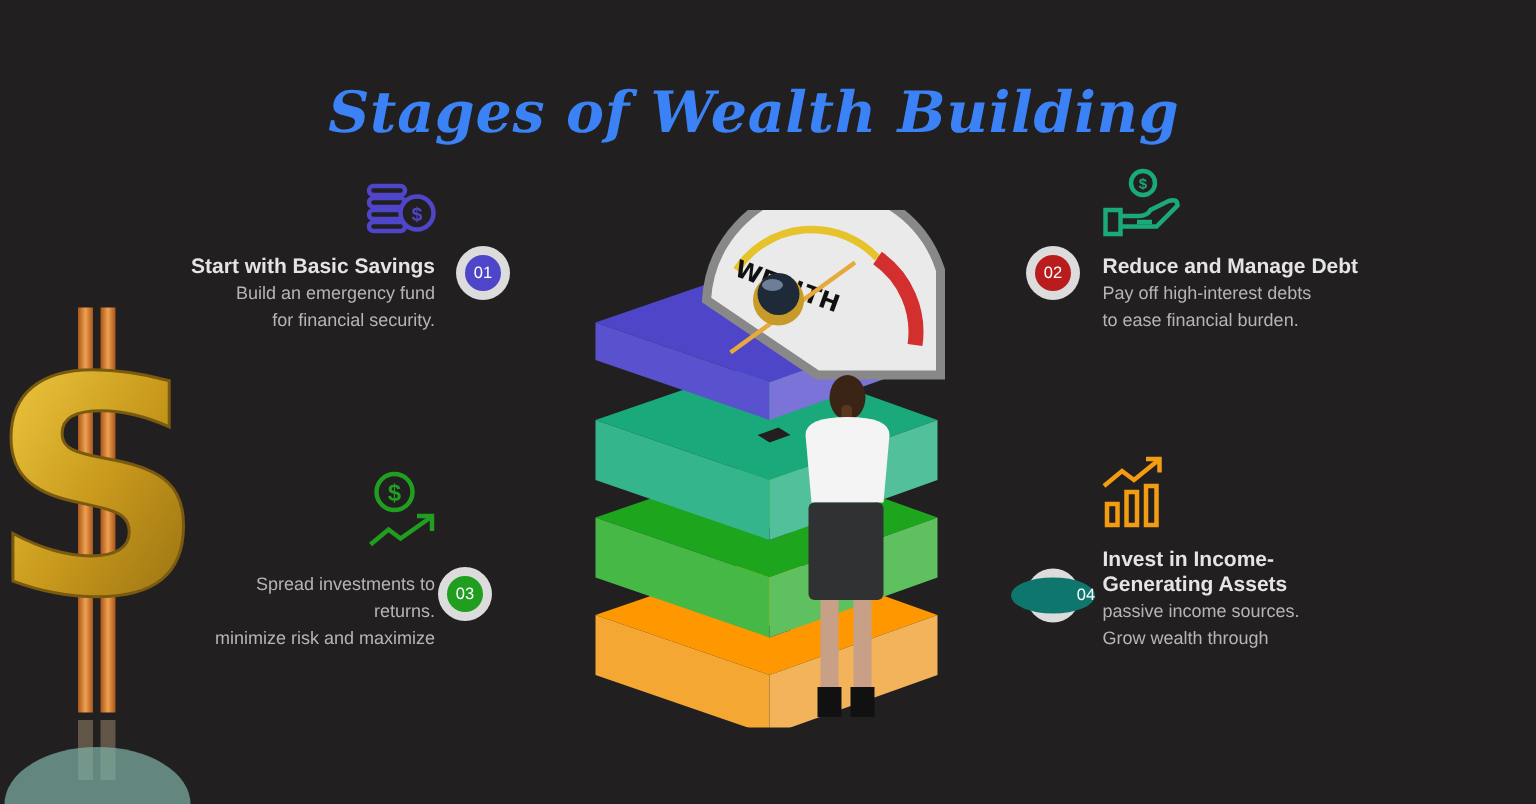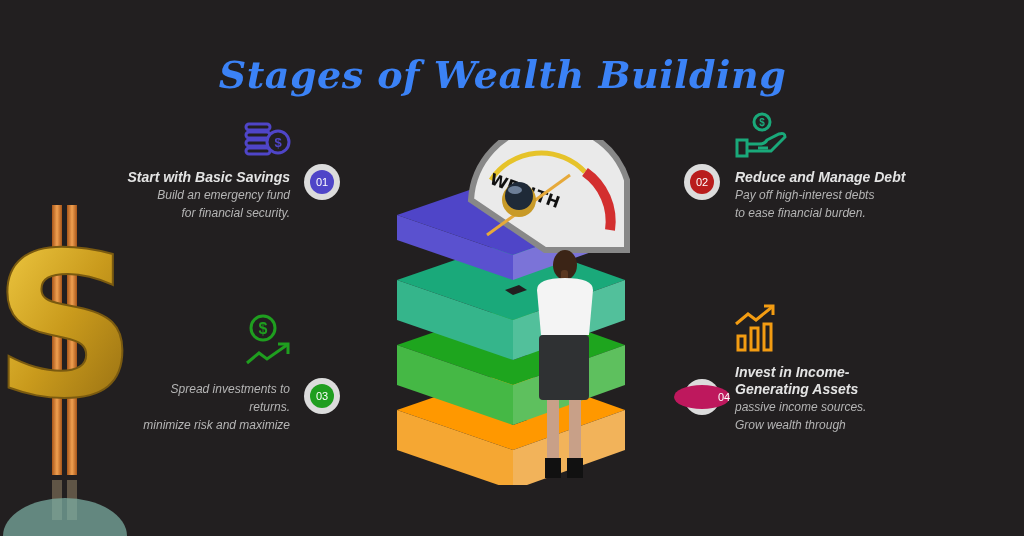--- a/index.html
+++ b/index.html
@@ -1,18 +1,18 @@
 <!DOCTYPE html>
 <html><head>
 <meta charset="utf-8">
 <style>
   html,body{margin:0;padding:0;}
   body{width:1024px;height:536px;background:#221f20;overflow:hidden;position:relative;font-family:"Liberation Sans",sans-serif;}
   .title{position:absolute;left:0;top:52px;width:1005px;text-align:center;font-family:"DejaVu Serif",serif;font-style:italic;font-weight:bold;font-size:38px;color:#3b82f6;letter-spacing:0.5px;}
-  .stage{position:absolute;font-style:italic;}
+  .stage{position:absolute;}
   .stage .h{font-weight:bold;font-size:14px;color:#e4e4e4;line-height:17px;}
   .stage .d{font-size:12px;color:#b5b5b5;line-height:18px;}
   .left .h,.left .d{text-align:right;}
   .badge{position:absolute;width:36px;height:36px;border-radius:50%;background:#dcdcdc;display:flex;align-items:center;justify-content:center;}
   .badge span{width:24px;height:24px;border-radius:50%;display:flex;align-items:center;justify-content:center;color:#fff;font-size:11px;}
   .icon{position:absolute;}
 </style>
 </head>
 <body>
 
@@ -88,35 +88,35 @@
   </g>
   <text x="19" y="21" text-anchor="middle" font-family="Liberation Sans, sans-serif" font-weight="bold" font-size="16" fill="#1f9e1f">$</text>
 </svg>
 <div class="stage left" style="left:80px;top:380px;width:210px;">
   <div class="d">
     <div>Spread investments to</div>
     <div>returns.</div>
     <div>minimize risk and maximize</div>
   </div>
 </div>
-<div class="badge" style="left:304px;top:378px;">
+<div class="badge" style="left:292px;top:378px;">
     <span style="background:#1f9e1f;">03</span>
   </div>
 
 <svg class="icon" style="left:734px;top:304px;" width="42" height="48" viewBox="0 0 42 48">
   <g fill="none" stroke="#f39c12" stroke-width="3">
     <path d="M2 20 l12 -10 l8 6 l16 -13"></path>
     <path d="M30 2 h9 v9"></path>
     <rect x="4" y="32" width="7" height="14"></rect>
     <rect x="17" y="24" width="7" height="22"></rect>
     <rect x="30" y="20" width="7" height="26"></rect>
   </g>
 </svg>
 <div class="badge" style="left:684px;top:379px;">
-    <span style="background:#be185d;padding-left:44px;">04</span>
+    <span style="background:#0f766e;padding-left:44px;">04</span>
   </div>
 <div class="stage" style="left:735px;top:364px;width:220px;">
   <div class="h">
     <div>Invest in Income-</div>
     <div>Generating Assets</div>
   </div>
   <div class="d">
     <div>passive income sources.</div>
     <div>Grow wealth through</div>
   </div>

